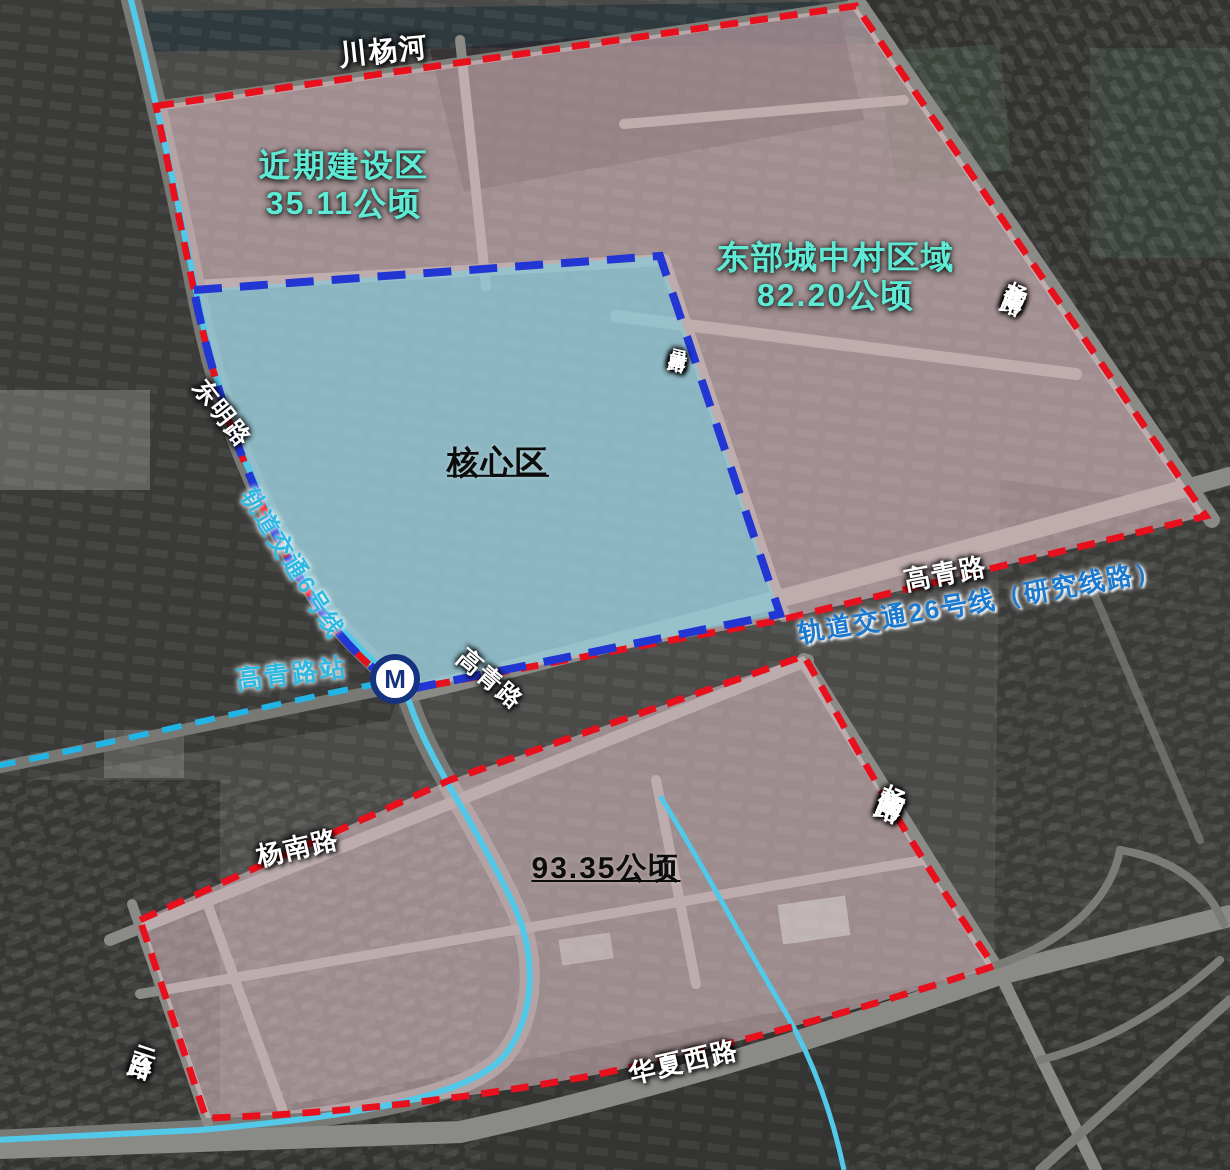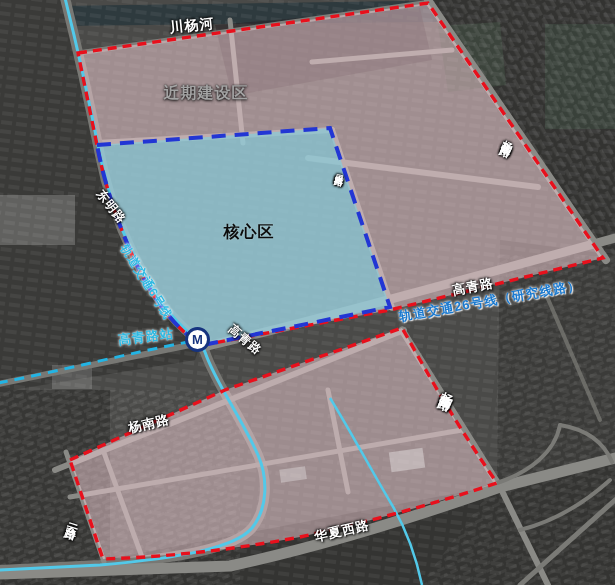--- a/index.html
+++ b/index.html
@@ -6,23 +6,23 @@
   #stage{position:relative;width:615px;height:585px;overflow:hidden;
          font-family:"Liberation Sans","DejaVu Sans",sans-serif;}
   #stage svg{display:block;position:absolute;left:0;top:0;}
   .lbl{position:absolute;white-space:nowrap;pointer-events:none;}
   .road-lbl{color:#fff;font-weight:bold;
     text-shadow:0 0 3px rgba(0,0,0,.95),1px 1px 2px rgba(0,0,0,.9),-1px -1px 2px rgba(0,0,0,.7);
     letter-spacing:1px;font-size:13px;}
   .vert{writing-mode:vertical-rl;letter-spacing:2px;}
   .zone-title{position:absolute;text-align:center;line-height:1.2;font-weight:bold;
     letter-spacing:1px;pointer-events:none;}
-  .zone-light{color:#a3a3a3;font-size:16px;
-    text-shadow:0 1px 3px rgba(0,0,0,.85),0 0 2px rgba(0,0,0,.7);margin-left:34px;}
-  .zone-dark{color:#0c0c0c;font-size:16px;text-shadow:0 0 2px rgba(255,255,255,.35);}
+  .zone-light{color:#5eead4;font-size:16px;
+    text-shadow:0 1px 3px rgba(0,0,0,.85),0 0 2px rgba(0,0,0,.7);}
+  .zone-dark{color:#0c0c0c;font-size:16px;text-shadow:0 0 2px rgba(255,255,255,.35);text-decoration:underline;}
   .cyan-lbl{color:#2fb9e2;font-weight:bold;
     text-shadow:0 0 3px rgba(255,255,255,.95),0 0 2px rgba(255,255,255,.9);letter-spacing:1px;}
   .blue-lbl{color:#1b7ad0;font-weight:bold;font-size:13px;
     text-shadow:0 0 3px rgba(255,255,255,.95),0 0 2px rgba(255,255,255,.9),1px 1px 1px rgba(255,255,255,.8);
     letter-spacing:1px;}
   #m-logo{position:absolute;left:185px;top:327px;width:19px;height:19px;border-radius:50%;
     background:#fff;border:3px solid #16337f;color:#16337f;font-size:13px;font-weight:bold;
     display:flex;align-items:center;justify-content:center;line-height:1;}
 </style>
 </head>
@@ -114,28 +114,34 @@
     <path d="M70,460 L225,390 L402,328 C418,355 443,405 497,483 Q400,515 300,537 Q200,556 103,559 Z" stroke="#e8101c" stroke-width="3.4" stroke-dasharray="9 6"></path>
     <path d="M78,53 L428,3 L603,258 L390,310 L203,345 C178,333 150,297 130,250 C116,218 104,182 97,145 Z" stroke="#e8101c" stroke-width="3.4" stroke-dasharray="9 6"></path>
     <path d="M97,145 L330,128 L390,307 L203,345 C178,333 150,297 130,250 C116,218 104,182 97,145 Z" stroke="#2236d4" stroke-width="4" stroke-dasharray="14 9"></path>
   </g>
 </svg>
 
 <div class="lbl road-lbl" style="left:192px;top:26px;transform:translate(-50%,-50%) rotate(-6deg);font-size:14px;">川杨河</div>
 
 <div class="zone-title zone-light" style="left:172px;top:93px;transform:translate(-50%,-50%);">
   <div>近期建设区</div>
+  <div>35.11公顷</div>
 </div>
 
+<div class="zone-title zone-light" style="left:418px;top:139px;transform:translate(-50%,-50%);">
+  <div>东部城中村区域</div>
+  <div>82.20公顷</div>
+</div>
 
 <div class="zone-title zone-dark" style="left:249px;top:232px;transform:translate(-50%,-50%);">
   <div>核心区</div>
 </div>
 
 <div class="zone-title zone-dark" style="left:303px;top:435px;transform:translate(-50%,-50%);font-size:15px;">
+  <div>93.35公顷</div>
 </div>
 
 <div class="lbl road-lbl" style="left:111px;top:207px;transform:translate(-50%,-50%) rotate(52deg);font-size:12px;">东明路</div>
 
 <div class="lbl cyan-lbl" style="left:146px;top:282px;transform:translate(-50%,-50%) rotate(58deg);font-size:12px;">轨道交通6号线</div>
 
 <div class="lbl cyan-lbl" style="left:146px;top:337px;transform:translate(-50%,-50%) rotate(-7deg);font-size:13px;">高青路站</div>
 
 <div id="m-logo">M</div>
 

